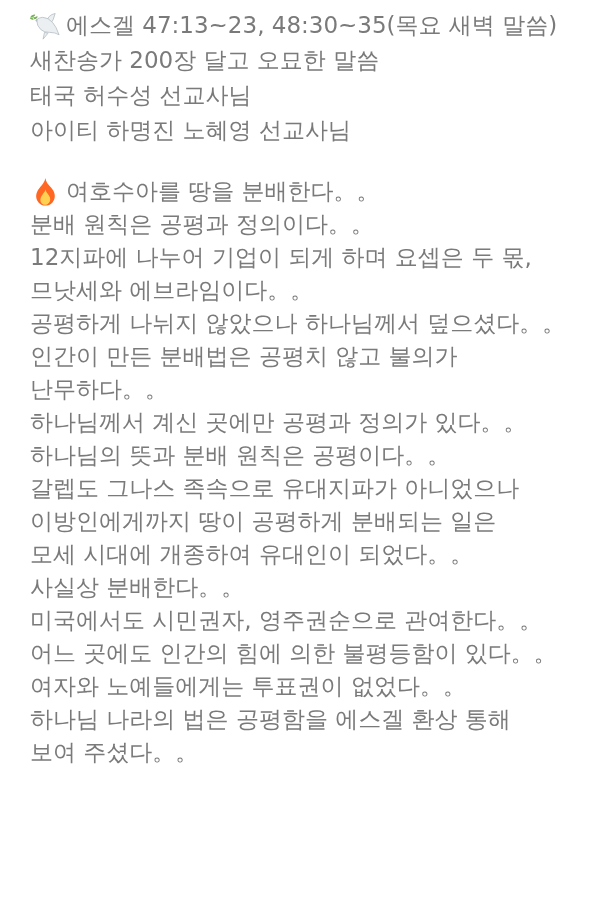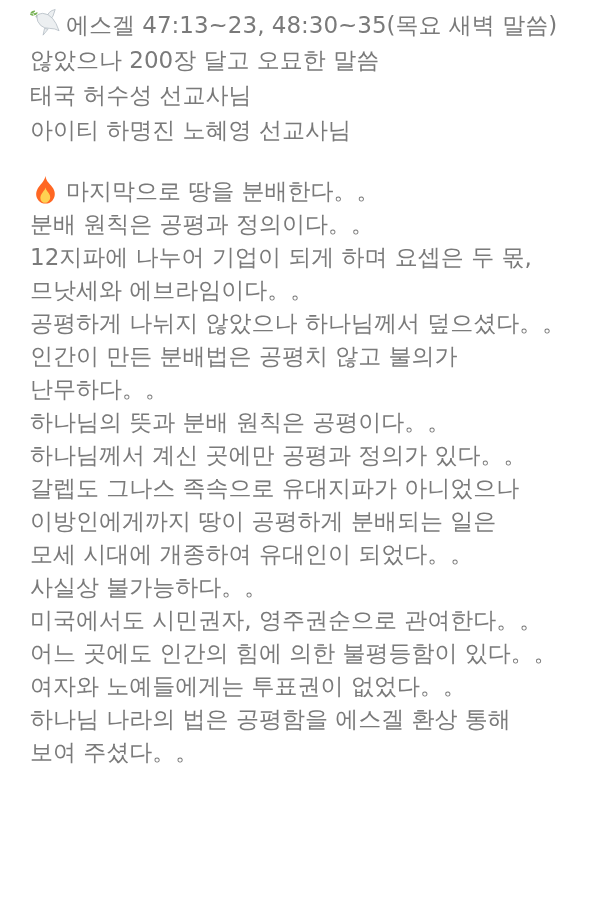--- a/index.html
+++ b/index.html
@@ -26,21 +26,21 @@
     box-sizing:border-box;
     padding:8px 10px 0 30px;
   }
   .line{
     font-size:23px;
     line-height:33px;
     white-space:nowrap;
     letter-spacing:0px;
   }
   .header .line{line-height:35px;}
-  .title-line{display:flex;align-items:flex-start;}
+  .title-line{display:flex;align-items:flex-end;}
   .icon{
     display:inline-flex;
     flex:0 0 auto;
     margin-right:5px;
   }
   .icon svg{width:31px;height:31px;display:block;}
   .note-body{margin-top:27px;}
 </style>
 </head>
 <body>
@@ -57,49 +57,49 @@
           <ellipse cx="4" cy="14" rx="4" ry="1.6" transform="rotate(15 4 14)" fill="var(--olive-branch)"></ellipse>
           <path d="M33 22 Q37 6 52 3 Q49 18 40 27 Z" fill="var(--dove-body)" stroke="var(--dove-outline)" stroke-width="1.5"></path>
           <path d="M21 12 Q15 12 14 18 Q14 28 22 36 Q30 43 40 42 Q52 42 60 47 Q54 30 47 22 Q38 11 26 11 Z" fill="var(--dove-body)" stroke="var(--dove-outline)" stroke-width="1.5"></path>
           <path d="M30 42 L27 56 L37 44 Z" fill="var(--dove-body)" stroke="var(--dove-outline)" stroke-width="1.5"></path>
           <path d="M15 16 L10 18 L15 20 Z" fill="var(--dove-outline)"></path>
         </svg>
       </span>
       <span>에스겔 47:13~23, 48:30~35(목요 새벽 말씀)</span>
     </div>
     <div>
-        <div class="line">않았으나 200장 달고 오묘한 말씀</div>
+        <div class="line">새찬송가 200장 달고 오묘한 말씀</div>
         <div class="line">태국 허수성 선교사님</div>
         <div class="line">아이티 하명진 노혜영 선교사님</div>
       </div>
   </div>
 
   <div class="note-body">
     <div class="line title-line">
       <span class="icon">
         <svg viewBox="0 0 64 64" aria-hidden="true">
           <path d="M32 2 C33 14 43 19 48 28 C53 37 52 46 46 53 C39 61 25 61 18 53 C12 46 11 37 16 28 C20 20 29 15 32 2 Z" fill="var(--flame-outer)"></path>
           <path d="M32 26 C33 33 39 36 41 42 C43 48 41 53 36 56 C31 59 24 57 22 51 C20 45 23 40 26 36 C29 32 31 31 32 26 Z" fill="var(--flame-inner)"></path>
         </svg>
       </span>
-      <span>마지막으로 땅을 분배한다。。</span>
+      <span>여호수아를 땅을 분배한다。。</span>
     </div>
     <div>
         <div class="line">분배 원칙은 공평과 정의이다。。</div>
         <div class="line">12지파에 나누어 기업이 되게 하며 요셉은 두 몫,</div>
         <div class="line">므낫세와 에브라임이다。。</div>
         <div class="line">공평하게 나뉘지 않았으나 하나님께서 덮으셨다。。</div>
         <div class="line">인간이 만든 분배법은 공평치 않고 불의가</div>
         <div class="line">난무하다。。</div>
+        <div class="line">하나님께서 계신 곳에만 공평과 정의가 있다。。</div>
         <div class="line">하나님의 뜻과 분배 원칙은 공평이다。。</div>
-        <div class="line">하나님께서 계신 곳에만 공평과 정의가 있다。。</div>
         <div class="line">갈렙도 그나스 족속으로 유대지파가 아니었으나</div>
         <div class="line">이방인에게까지 땅이 공평하게 분배되는 일은</div>
         <div class="line">모세 시대에 개종하여 유대인이 되었다。。</div>
-        <div class="line">사실상 불가능하다。。</div>
+        <div class="line">사실상 분배한다。。</div>
         <div class="line">미국에서도 시민권자, 영주권순으로 관여한다。。</div>
         <div class="line">어느 곳에도 인간의 힘에 의한 불평등함이 있다。。</div>
         <div class="line">여자와 노예들에게는 투표권이 없었다。。</div>
         <div class="line">하나님 나라의 법은 공평함을 에스겔 환상 통해</div>
         <div class="line">보여 주셨다。。</div>
       </div>
   </div>
 
 </div>
 

